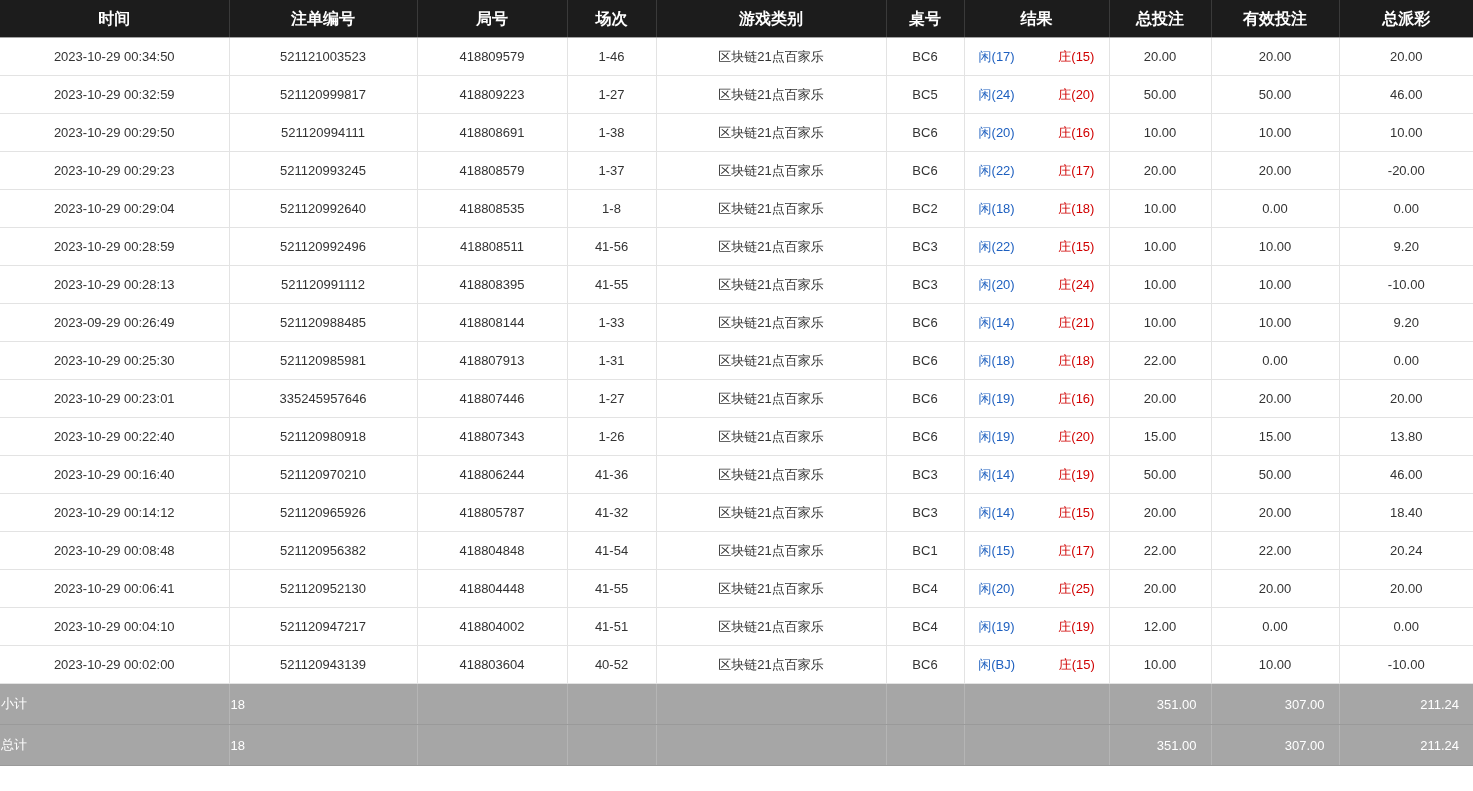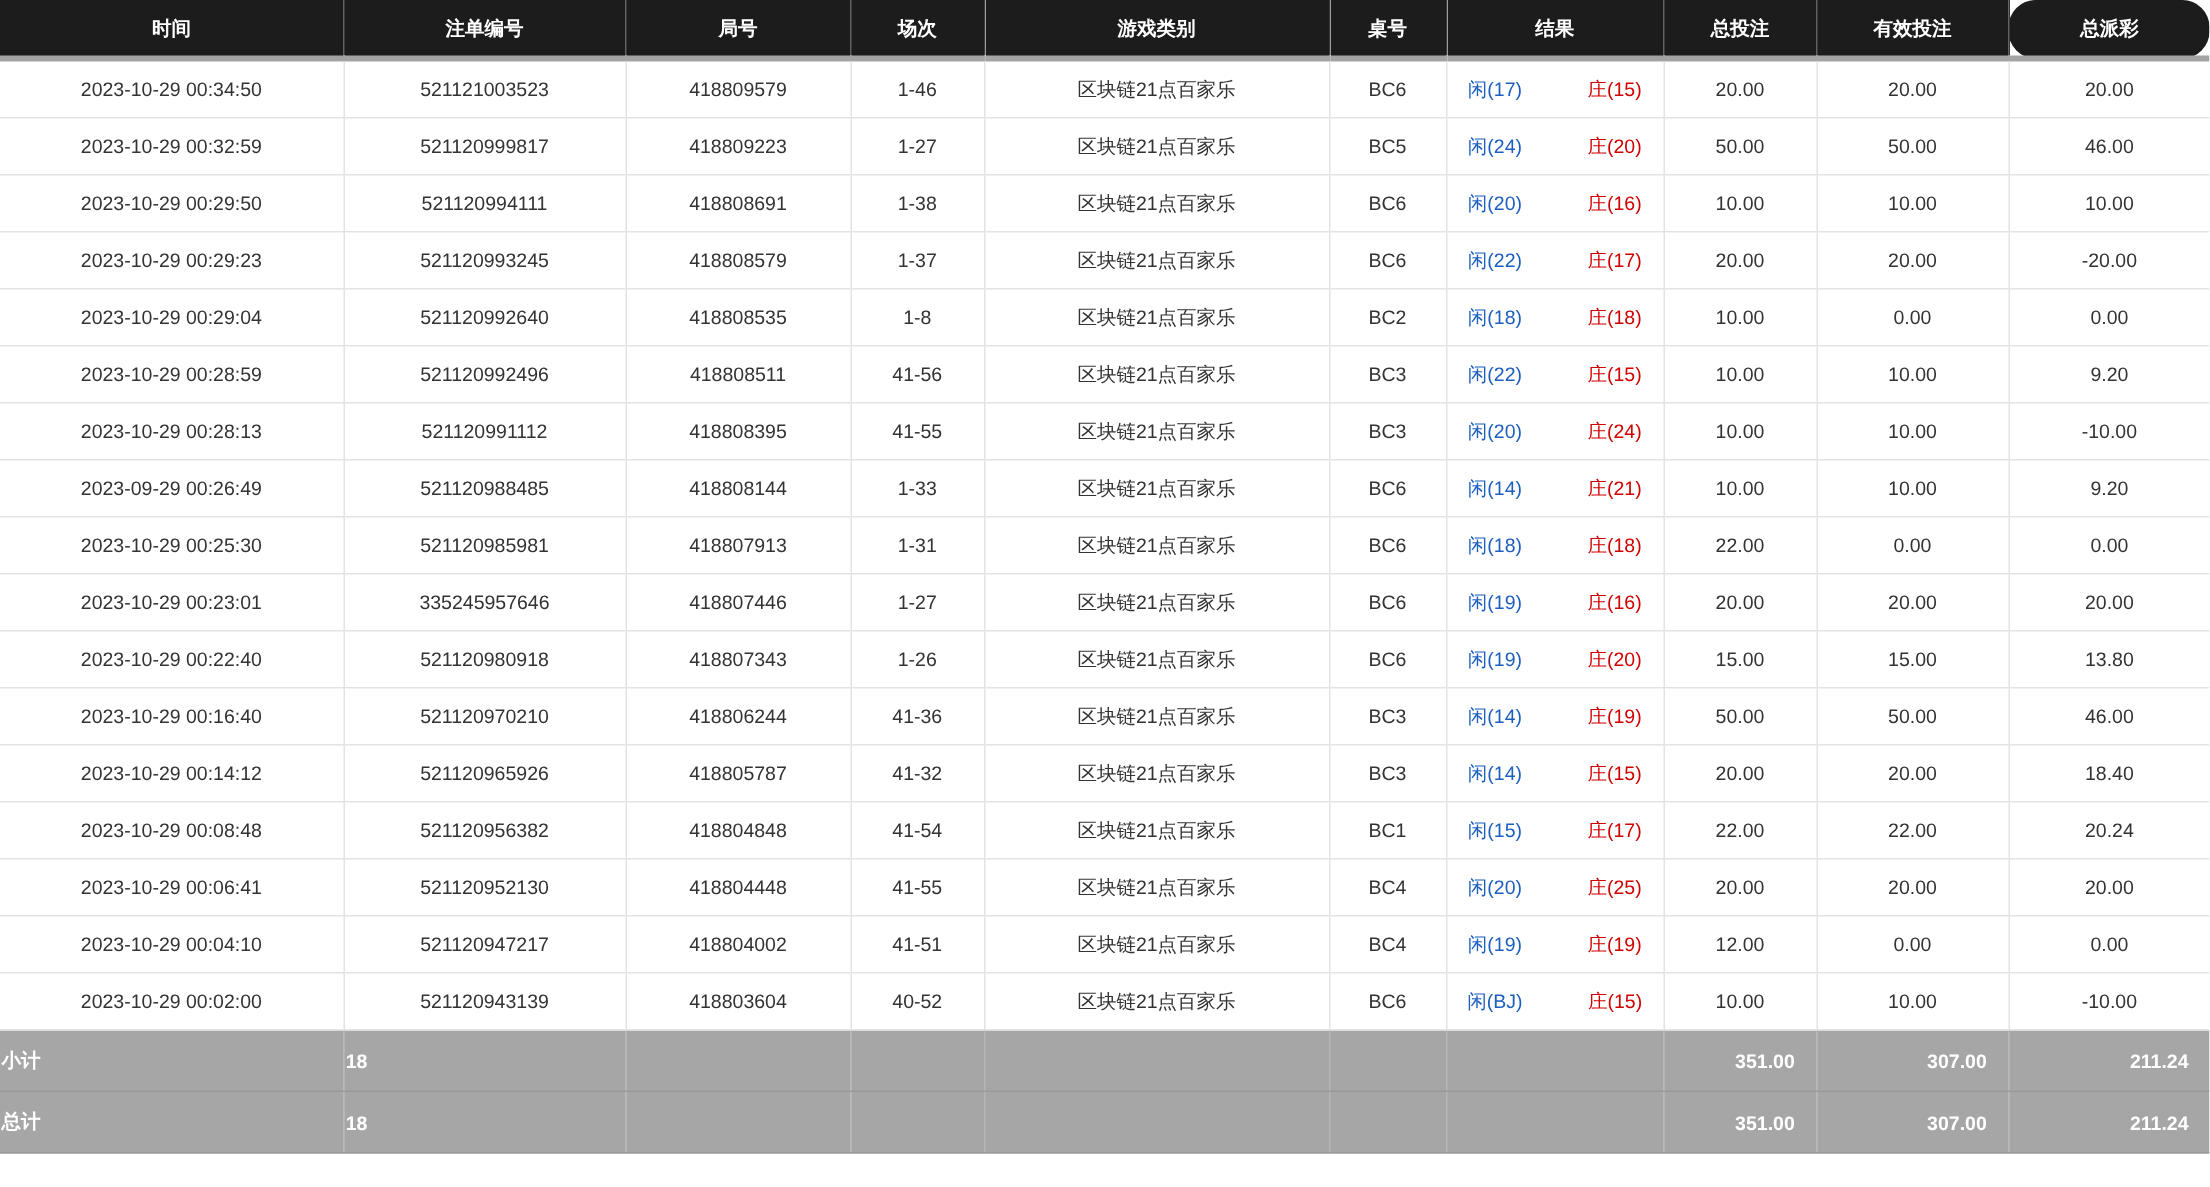--- a/index.html
+++ b/index.html
@@ -17,33 +17,32 @@
   table.bet-table {
     border-collapse: collapse;
     width: 1473px;
     table-layout: fixed;
     font-size: 13px;
   }
   table.bet-table thead th {
     background: #1c1c1c;
     color: #ffffff;
     font-weight: bold;
-    font-size: 13px;
+    font-size: 16px;
     height: 37px;
     line-height: 37px;
     padding: 0;
     text-align: center;
     border-right: 1px solid #3a3a3a;
-    border-bottom: 4px solid #a3a3a3;
+    border-bottom: 1px solid #a3a3a3;
     white-space: nowrap;
     overflow: hidden;
   }
   table.bet-table thead th:last-child {
     border-right: none;
-    border-radius: 18px;
   }
   table.bet-table tbody td {
     height: 37px;
     padding: 0 8px;
     border-right: 1px solid #e3e3e3;
     border-bottom: 1px solid #e3e3e3;
     text-align: center;
     white-space: nowrap;
     overflow: hidden;
     background: #ffffff;
@@ -71,21 +70,21 @@
   .player {
     color: #1d5fbf;
   }
   .banker {
     color: #d00000;
     margin-left: 40px;
   }
   tr.summary-row td {
     background: #a6a6a6;
     color: #ffffff;
-    font-weight: bold;
+    font-weight: normal;
     height: 38px;
     border-right: 1px solid #b5b5b5;
     border-bottom: 1px solid #9a9a9a;
     font-size: 13px;
   }
   tr.summary-row td:last-child {
     border-right: none;
   }
   tr.summary-row td.num {
     padding-right: 14px;

